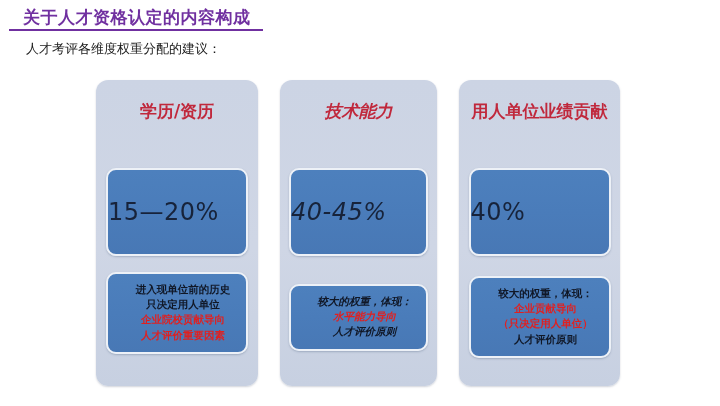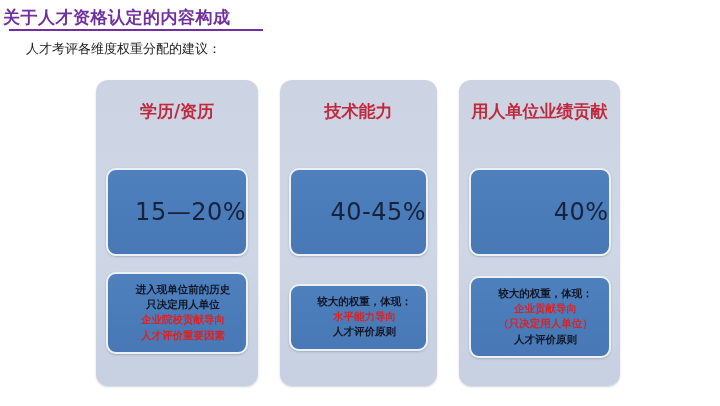--- a/index.html
+++ b/index.html
@@ -17,21 +17,21 @@
 
   .slide {
     position: absolute;
     inset: 0;
     background: #ffffff;
   }
 
   
   .slide-title {
     position: absolute;
-    left: 3px;
+    left: 23px;
     top: 6px;
     font-size: 17px;
     font-weight: bold;
     color: #7030a0;
     letter-spacing: 0.5px;
     white-space: nowrap;
   }
   .title-underline {
     position: absolute;
     left: 9px;
@@ -66,21 +66,21 @@
     border-radius: 12px;
     background: linear-gradient(to bottom, #ccd4e4 0%, #cfd6e5 55%, #c7d0e1 100%);
     box-shadow: 0 1px 2px rgba(120,130,150,0.35);
     display: flex;
     flex-direction: column;
     align-items: center;
     box-sizing: border-box;
     padding: 0 9px;
     position: relative;
   }
-  .column-card.card-mid { width: 157px; }
+  .column-card.card-mid { width: 157px; font-style: italic; }
   .column-card.card-right { width: 161px; }
 
   .card-heading {
     margin-top: 14px;
     width: 100%;
     text-align: center;
     font-size: 17px;
     font-weight: bold;
     color: #c0283c;
     line-height: 1.32;
@@ -94,21 +94,21 @@
 
   .pct-box {
     width: 142px;
     height: 88px;
     border-radius: 10px;
     background: linear-gradient(to bottom, #4d80bd 0%, #4a7cba 50%, #4878b5 100%);
     border: 2px solid #edf1f7;
     box-shadow: 0 1px 2px rgba(80,100,130,0.35);
     display: flex;
     align-items: center;
-    justify-content: flex-end;
+    justify-content: flex-start;
     box-sizing: border-box;
   }
   .card-mid .pct-box { width: 139px; }
   .card-right .pct-box { width: 142px; }
 
   .pct-text {
     font-size: 24px;
     font-weight: normal;
     color: #17233a;
     letter-spacing: 0.5px;

